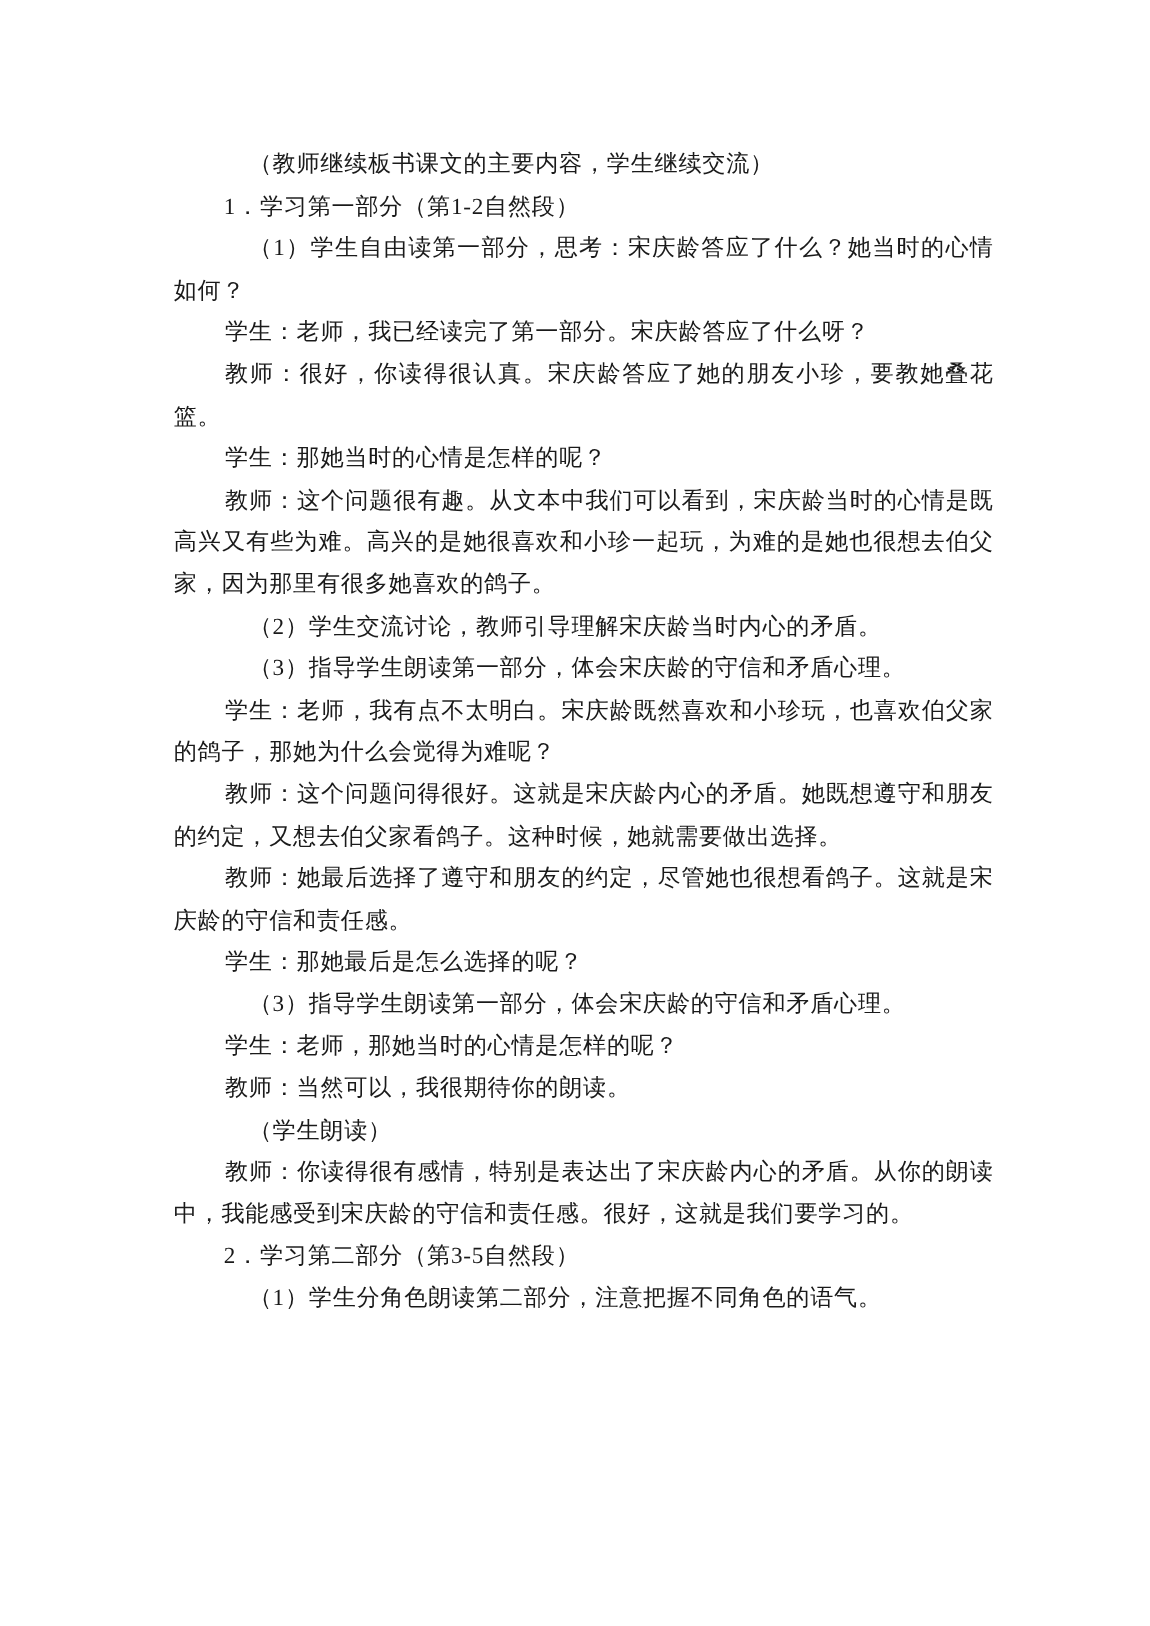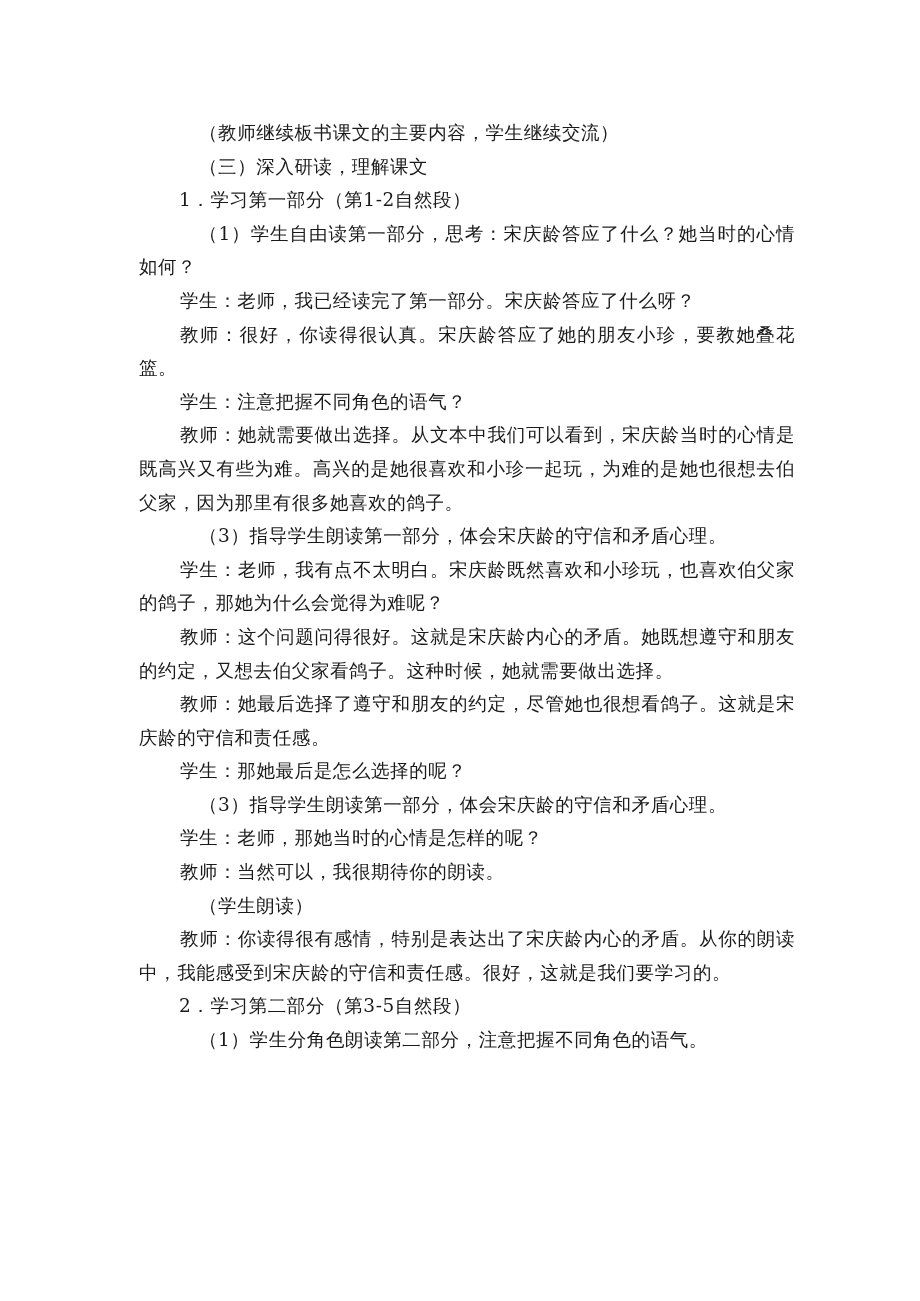--- a/index.html
+++ b/index.html
@@ -1,35 +1,35 @@
 <!DOCTYPE html>
 <html><head>
 <meta charset="utf-8">
 <style>
   html, body { margin: 0; padding: 0; background: #ffffff; }
   body { width: 920px; height: 1301px; position: relative; overflow: hidden;
     font-family: "DejaVu Serif", "Liberation Serif", serif; color: #1a1a1a; }
-  .page { position: absolute; left: 139px; top: 116px; width: 656px; }
+  .page { position: absolute; left: 139px; top: 116px; width: 656px; font-family: Liberation Serif, serif; }
   .p { font-size: 18.5px; line-height: 33.6px; margin: 0; text-align: justify; letter-spacing: 0.6px; white-space: normal; }
   .ind2 { text-indent: 41px; }
   .ind3 { text-indent: 60px; }
   .ind-h { text-indent: 40px; }
 </style>
 </head>
 <body>
 
 <div class="page">
   <p class="p ind3">（教师继续板书课文的主要内容，学生继续交流）</p>
-  <p class="p ind3">（三）深入研读，理解课文</p>
   <p class="p ind-h">1．学习第一部分（第1-2自然段）</p>
   <p class="p ind3">（1）学生自由读第一部分，思考：宋庆龄答应了什么？她当时的心情如何？</p>
   <p class="p ind2">学生：老师，我已经读完了第一部分。宋庆龄答应了什么呀？</p>
   <p class="p ind2">教师：很好，你读得很认真。宋庆龄答应了她的朋友小珍，要教她叠花篮。</p>
-  <p class="p ind2">学生：注意把握不同角色的语气？</p>
-  <p class="p ind2">教师：她就需要做出选择。从文本中我们可以看到，宋庆龄当时的心情是既高兴又有些为难。高兴的是她很喜欢和小珍一起玩，为难的是她也很想去伯父家，因为那里有很多她喜欢的鸽子。</p>
+  <p class="p ind2">学生：那她当时的心情是怎样的呢？</p>
+  <p class="p ind2">教师：这个问题很有趣。从文本中我们可以看到，宋庆龄当时的心情是既高兴又有些为难。高兴的是她很喜欢和小珍一起玩，为难的是她也很想去伯父家，因为那里有很多她喜欢的鸽子。</p>
+  <p class="p ind3">（2）学生交流讨论，教师引导理解宋庆龄当时内心的矛盾。</p>
   <p class="p ind3">（3）指导学生朗读第一部分，体会宋庆龄的守信和矛盾心理。</p>
   <p class="p ind2">学生：老师，我有点不太明白。宋庆龄既然喜欢和小珍玩，也喜欢伯父家的鸽子，那她为什么会觉得为难呢？</p>
   <p class="p ind2">教师：这个问题问得很好。这就是宋庆龄内心的矛盾。她既想遵守和朋友的约定，又想去伯父家看鸽子。这种时候，她就需要做出选择。</p>
   <p class="p ind2">教师：她最后选择了遵守和朋友的约定，尽管她也很想看鸽子。这就是宋庆龄的守信和责任感。</p>
   <p class="p ind2">学生：那她最后是怎么选择的呢？</p>
   <p class="p ind3">（3）指导学生朗读第一部分，体会宋庆龄的守信和矛盾心理。</p>
   <p class="p ind2">学生：老师，那她当时的心情是怎样的呢？</p>
   <p class="p ind2">教师：当然可以，我很期待你的朗读。</p>
   <p class="p ind3">（学生朗读）</p>
   <p class="p ind2">教师：你读得很有感情，特别是表达出了宋庆龄内心的矛盾。从你的朗读中，我能感受到宋庆龄的守信和责任感。很好，这就是我们要学习的。</p>

